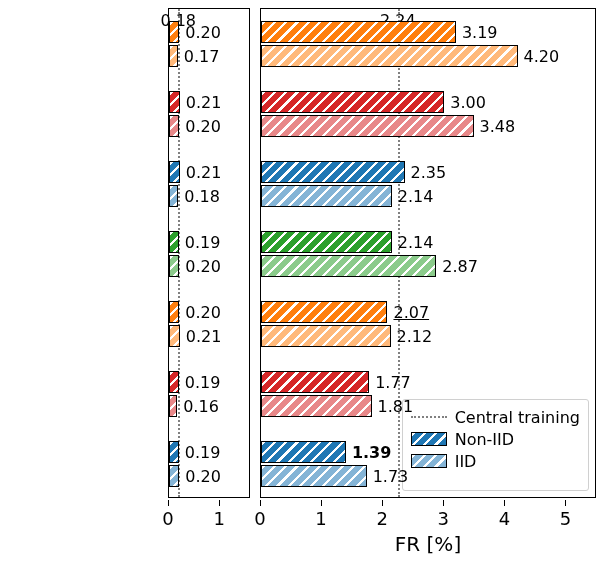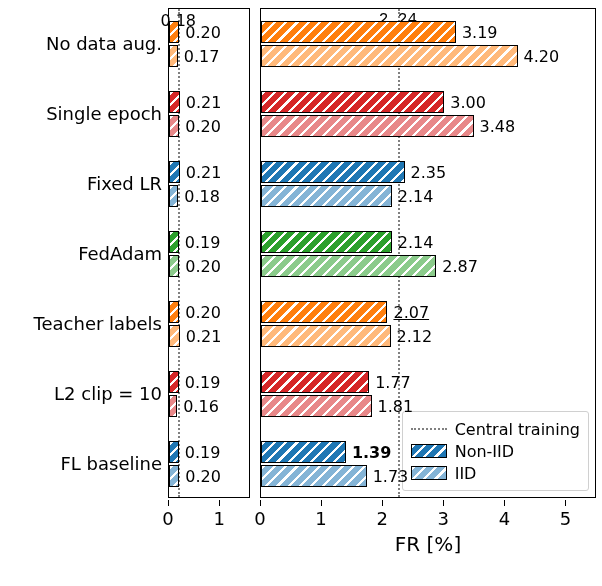--- a/index.html
+++ b/index.html
@@ -103,45 +103,36 @@
     text-align:center;
     width:100%;
   }
 
   .legend {
     position:absolute;
     right:6px; bottom:6px;
     background:#fff;
     border:1px solid #d0d0d0;
     border-radius:3px;
-    padding:6px 8px 6px 8px;
+    padding:6px 8px 18px 8px;
     font-size:16px;
   }
   .legend-row { display:flex; align-items:center; gap:8px; height:22px; }
   .swatch {
     width:36px; height:14px; border:1.2px solid #000; position:relative; overflow:hidden;
   }
   .swatch .fill{width:100%;height:100%;}
   .swatch .hatch{position:absolute;inset:0;background-image:repeating-linear-gradient(135deg,#fff 0 2.2px,transparent 2.2px 8px);}
   .line-swatch { width:36px; height:0; border-top:2.2px dotted #808080; }
 </style>
 </head>
 <body>
 
 <div class="figure">
 
-  <div class="ylabels" id="ylabels">
-      <div class="ylabel" style="top: 25px;">No data aug.</div>
-      <div class="ylabel" style="top: 95px;">Single epoch</div>
-      <div class="ylabel" style="top: 165px;">Fixed LR</div>
-      <div class="ylabel" style="top: 235px;">FedAdam</div>
-      <div class="ylabel" style="top: 305px;">Teacher labels</div>
-      <div class="ylabel" style="top: 375px;">L2 clip = 10</div>
-      <div class="ylabel" style="top: 445px;">FL baseline</div>
-    </div>
 
   <div class="panel panel-left" id="panel-fa">
     <div class="refline" id="ref-fa" style="left: 9.225px;"></div>
     <div class="reflabel" id="reflbl-fa" style="left: 9.225px;">0.18</div>
   <div class="bar" style="top: 12px; width: 10.25px;">
         <div class="fill" style="background: rgb(255, 127, 14);"></div>
         <div class="hatch"></div>
       </div>
       <div class="bar-label" style="top: 13px; left: 16.25px;">0.20</div>
       <div class="bar" style="top: 36px; width: 8.7125px;">
@@ -206,21 +197,21 @@
       <div class="bar-label" style="top: 433px; left: 15.7375px;">0.19</div>
       <div class="bar" style="top: 456px; width: 10.25px;">
         <div class="fill" style="background: rgb(132, 180, 214);"></div>
         <div class="hatch"></div>
       </div>
       <div class="bar-label" style="top: 457px; left: 16.25px;">0.20</div>
     </div>
 
   <div class="panel panel-right" id="panel-fr">
     <div class="refline" id="ref-fr" style="left: 136.844px;"></div>
-    <div class="reflabel" id="reflbl-fr" style="left: 136.844px; font-family: Liberation Mono, monospace;">2.24</div>
+    <div class="reflabel" id="reflbl-fr" style="left: 136.844px;">2.24</div>
 
     <div class="legend">
       <div class="legend-row">
         <div class="line-swatch"></div>
         <span>Central training</span>
       </div>
       <div class="legend-row">
         <div class="swatch">
             <div class="fill" id="sw-noniid" style="background: rgb(31, 119, 180);"></div>
             <div class="hatch"></div>

